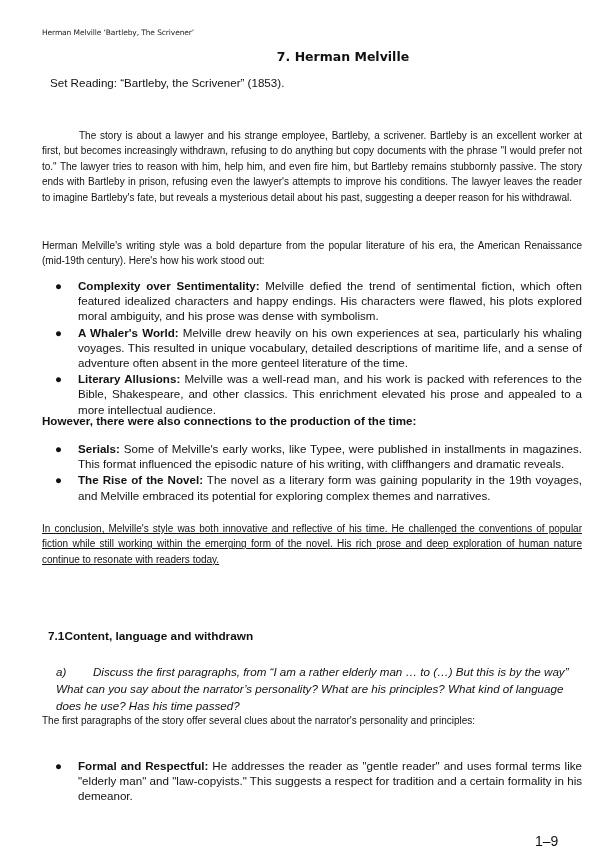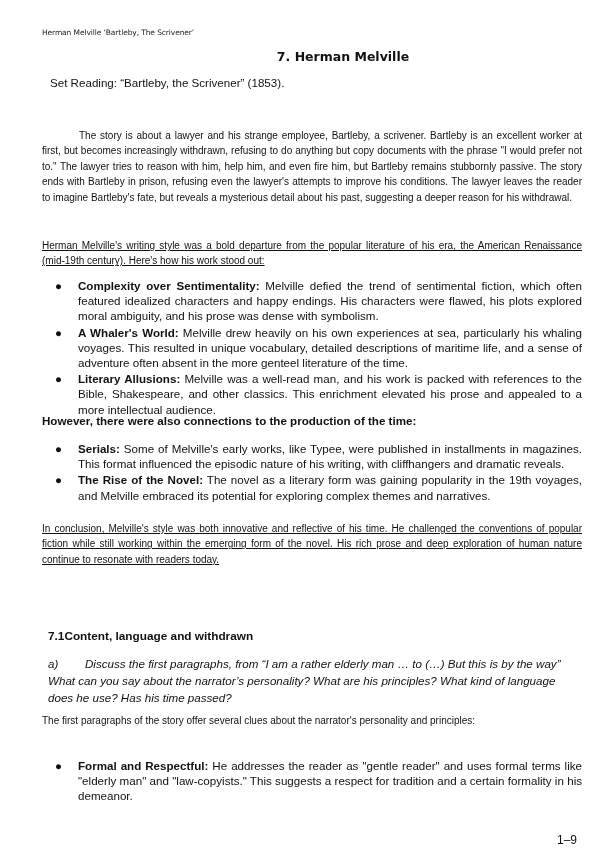--- a/index.html
+++ b/index.html
@@ -14,36 +14,36 @@
           text-align:justify; margin:0; }
   .para.indent { text-indent:37px; }
   .bullets { position:absolute; left:50px; width:532px; margin:0; padding:0; list-style:none;
              font-size:11.6px; line-height:15.2px; }
   .bullets li { position:relative; padding-left:28px; text-align:justify; margin:0 0 1px 0; }
   .bullets li .dot { position:absolute; left:5px; top:0; }
   .bullets li b { font-weight:bold; }
   .bold-line { position:absolute; left:42px; top:414px; font-size:11.6px; font-weight:bold; }
   .sub-heading { position:absolute; left:48px; top:629px; font-size:11.8px; font-weight:bold; }
   .question { position:absolute; left:48px; top:655px; width:534px; font-size:11.6px;
-              line-height:17px; font-style:italic; margin:0; }
+              line-height:17px; font-style:italic; margin:8px; }
   .question .qlabel { display:inline-block; width:37px; }
-  .page-num { position:absolute; left:557px; top:833px; font-size:12px; }
+  .page-num { position:absolute; left:535px; top:833px; font-size:14px; }
 </style>
 </head>
 <body>
 
 <div class="header">Herman Melville ‘Bartleby, The Scrivener’</div>
 
 <div class="title">7. Herman Melville</div>
 
 <div class="set-reading">Set Reading: “Bartleby, the Scrivener” (1853).</div>
 
 <p class="para indent" style="top:128px;">The story is about a lawyer and his strange employee, Bartleby, a scrivener. Bartleby is an excellent worker at first, but becomes increasingly withdrawn, refusing to do anything but copy documents with the phrase "I would prefer not to." The lawyer tries to reason with him, help him, and even fire him, but Bartleby remains stubbornly passive. The story ends with Bartleby in prison, refusing even the lawyer's attempts to improve his conditions. The lawyer leaves the reader to imagine Bartleby's fate, but reveals a mysterious detail about his past, suggesting a deeper reason for his withdrawal.</p>
 
-<p class="para" style="top:238px;text-decoration:underline;">Herman Melville's writing style was a bold departure from the popular literature of his era, the American Renaissance (mid-19th century). Here's how his work stood out:</p>
+<p class="para" style="top:238px;">Herman Melville's writing style was a bold departure from the popular literature of his era, the American Renaissance (mid-19th century). Here's how his work stood out:</p>
 
 <ul class="bullets" style="top:278px;">
   <li>
     <span class="dot">●</span>
     <b>Complexity over Sentimentality:</b><span> Melville defied the trend of sentimental fiction, which often featured idealized characters and happy endings. His characters were flawed, his plots explored moral ambiguity, and his prose was dense with symbolism.</span>
   </li>
   <li>
     <span class="dot">●</span>
     <b>A Whaler's World:</b><span> Melville drew heavily on his own experiences at sea, particularly his whaling voyages. This resulted in unique vocabulary, detailed descriptions of maritime life, and a sense of adventure often absent in the more genteel literature of the time.</span>
   </li>

